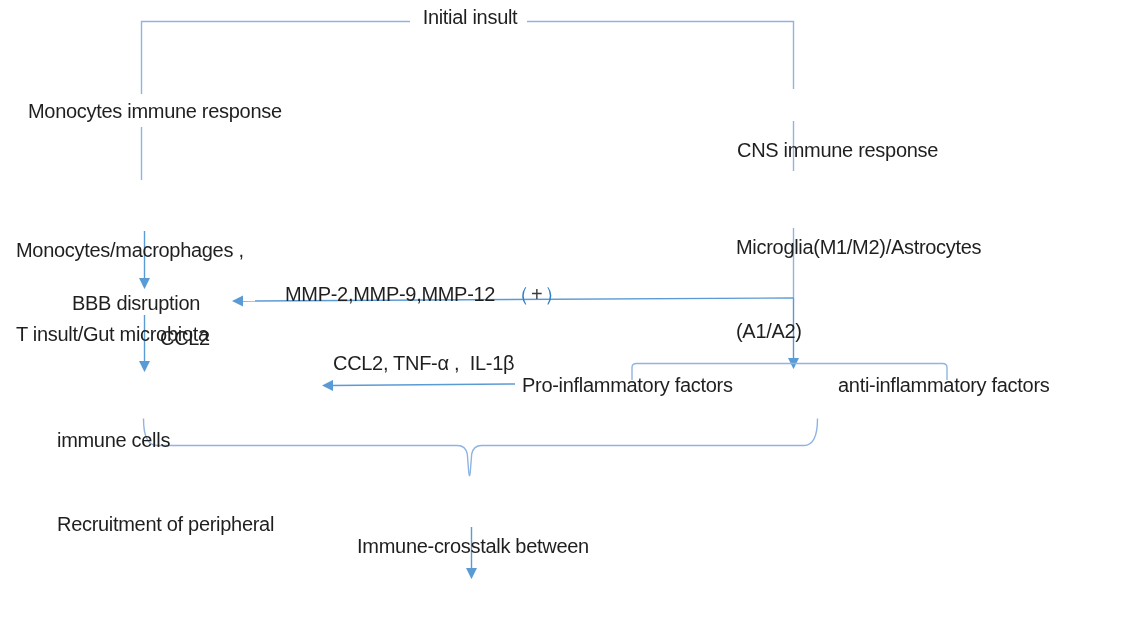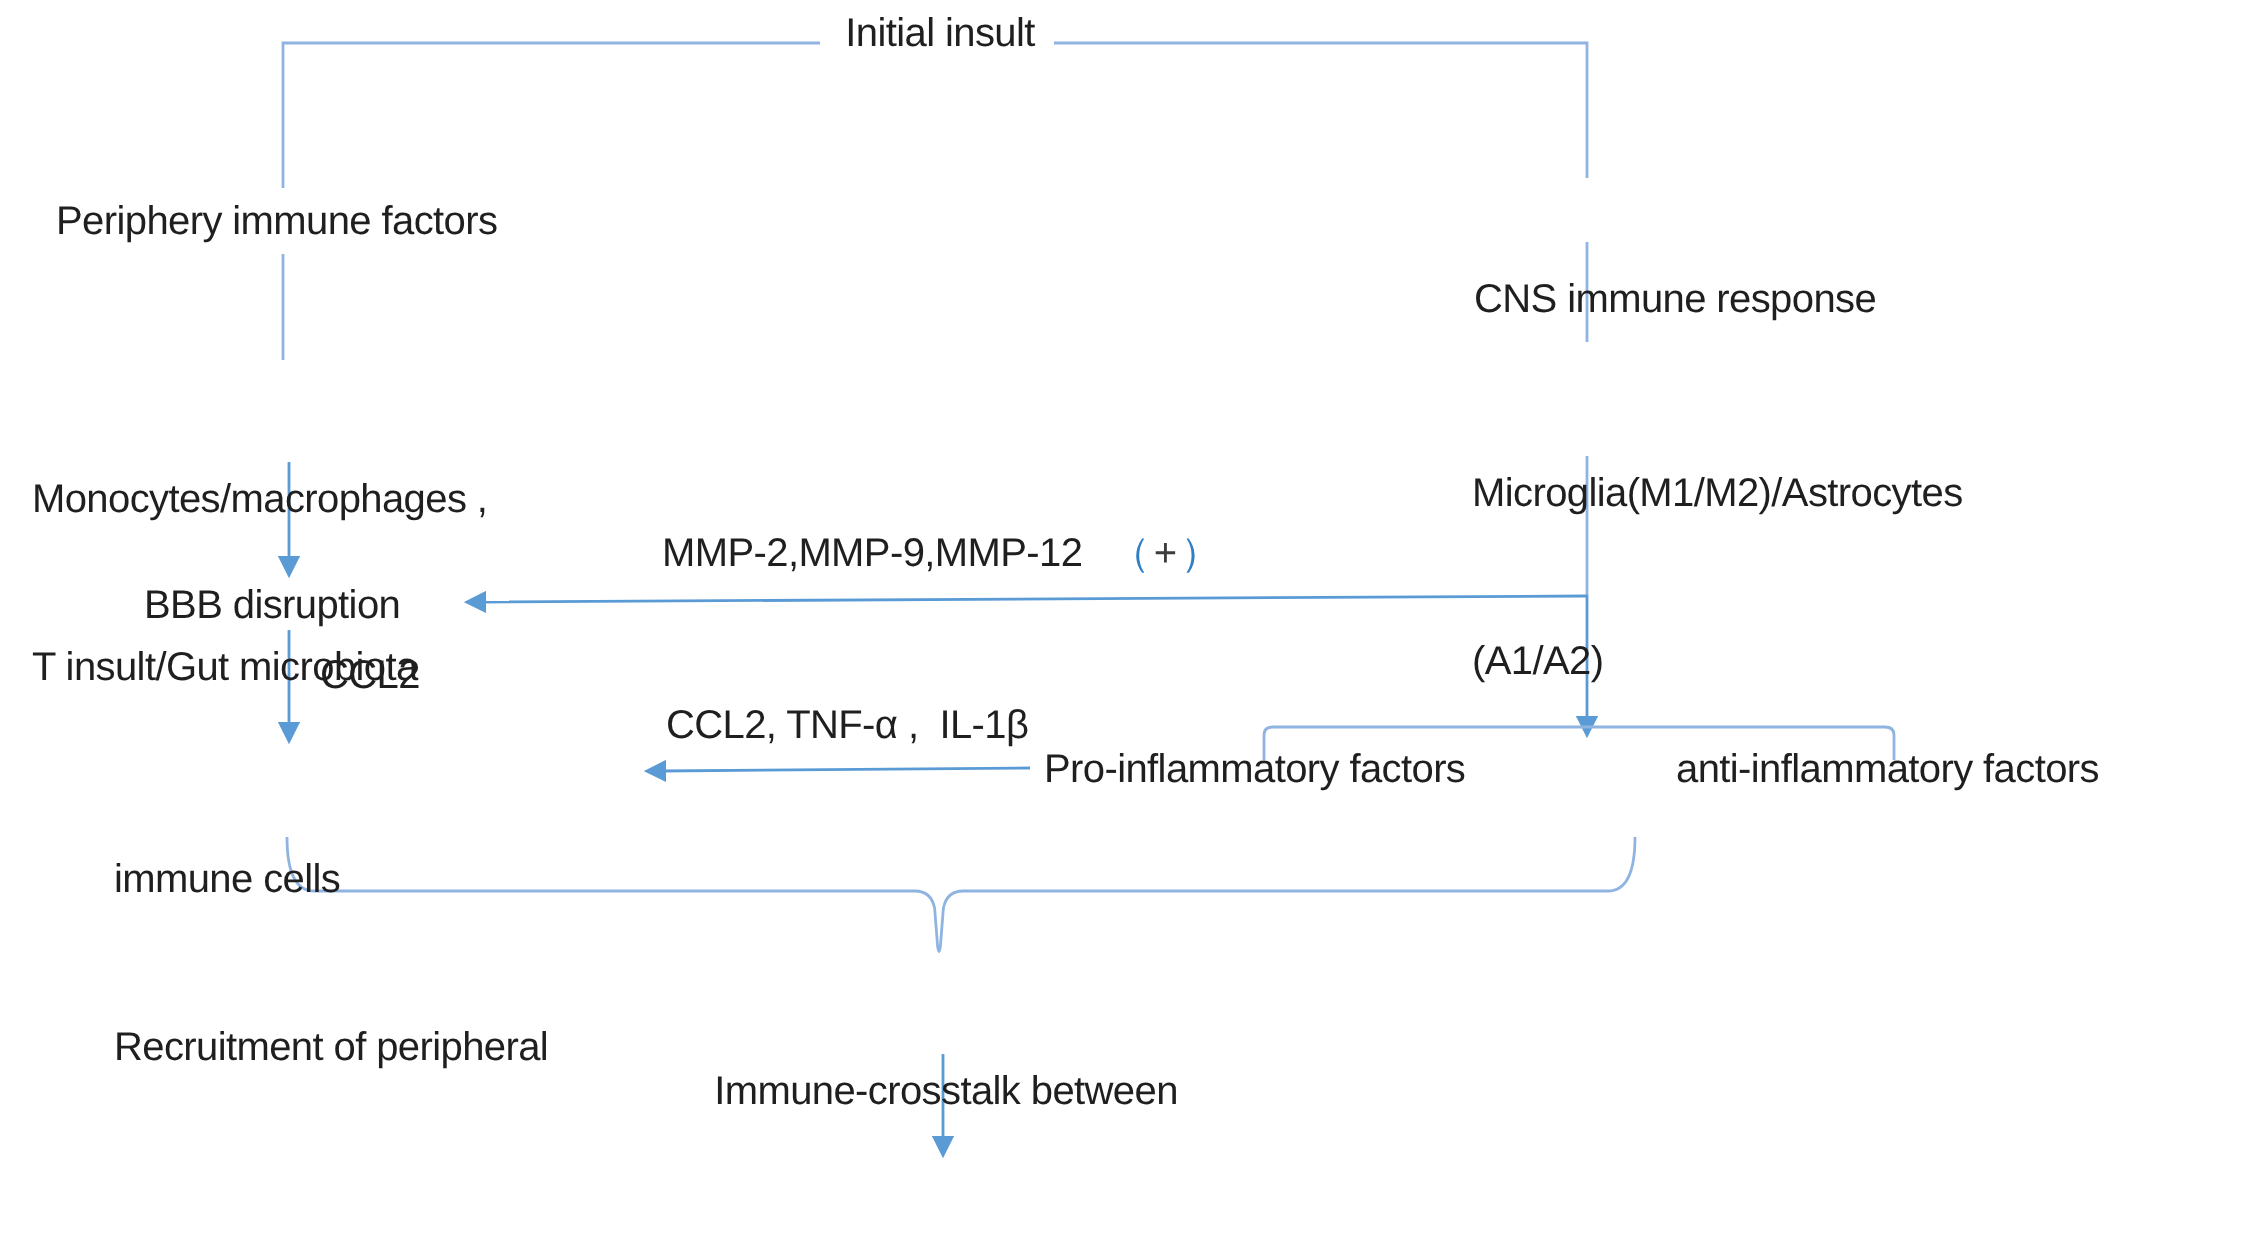--- a/index.html
+++ b/index.html
@@ -64,35 +64,35 @@
 
     <path d="M632,380 L632,367.5 Q632,363.5 636.5,363.5 L942.5,363.5 Q947,363.5 947,367.5 L947,380"></path>
 
     <path d="M143.5,418.5 Q143.5,445.5 157,445.5 L457.5,445.5 Q465.5,445.5 467.3,454 L468.8,473 Q469.5,478.5 470.2,473 L471.7,454 Q473.5,445.5 481.5,445.5 L804,445.5 Q817.5,445.5 817.5,418.5"></path>
 
     <line class="ar" x1="471.5" y1="527" x2="471.5" y2="570" marker-end="url(#arw)"></line>
   </svg>
 
   <div class="t ctr" style="left:470px;top:6px;">Initial insult</div>
 
-  <div class="t" style="left:28px;top:100px;">Periphery immune factors</div>
+  <div class="t" style="left:28px;top:100px;">Monocytes immune response</div>
 
   <div class="t two" style="left:16px;top:180px;">
     <div class="row">Monocytes/macrophages ,</div>
     <div class="row">T insult/Gut microbiota</div>
   </div>
 
   <div class="t" style="left:737px;top:94px;margin-top:45px;">CNS immune response</div>
 
   <div class="t two" style="left:736px;top:177px;">
     <div class="row">Microglia(M1/M2)/Astrocytes</div>
     <div class="row">(A1/A2)</div>
   </div>
 
-  <div class="t" style="left:285px;top:266px;margin-left:46px;"><span>MMP-2,MMP-9,MMP-12</span><span class="paren gap-left">（</span><span class="plus">+</span><span class="paren">）</span></div>
+  <div class="t" style="left:285px;top:283px;"><span>MMP-2,MMP-9,MMP-12</span><span class="paren gap-left">（</span><span class="plus">+</span><span class="paren">）</span></div>
 
   <div class="t" style="left:72px;top:292px;">BBB disruption</div>
 
   <div class="t" style="left:160px;top:327px;">CCL2</div>
 
   <div class="t" style="left:333px;top:352px;">CCL2, TNF-α ,  IL-1β</div>
 
   <div class="t two" style="left:57px;top:370px;">
     <div class="row">immune cells</div>
     <div class="row">Recruitment of peripheral</div>

